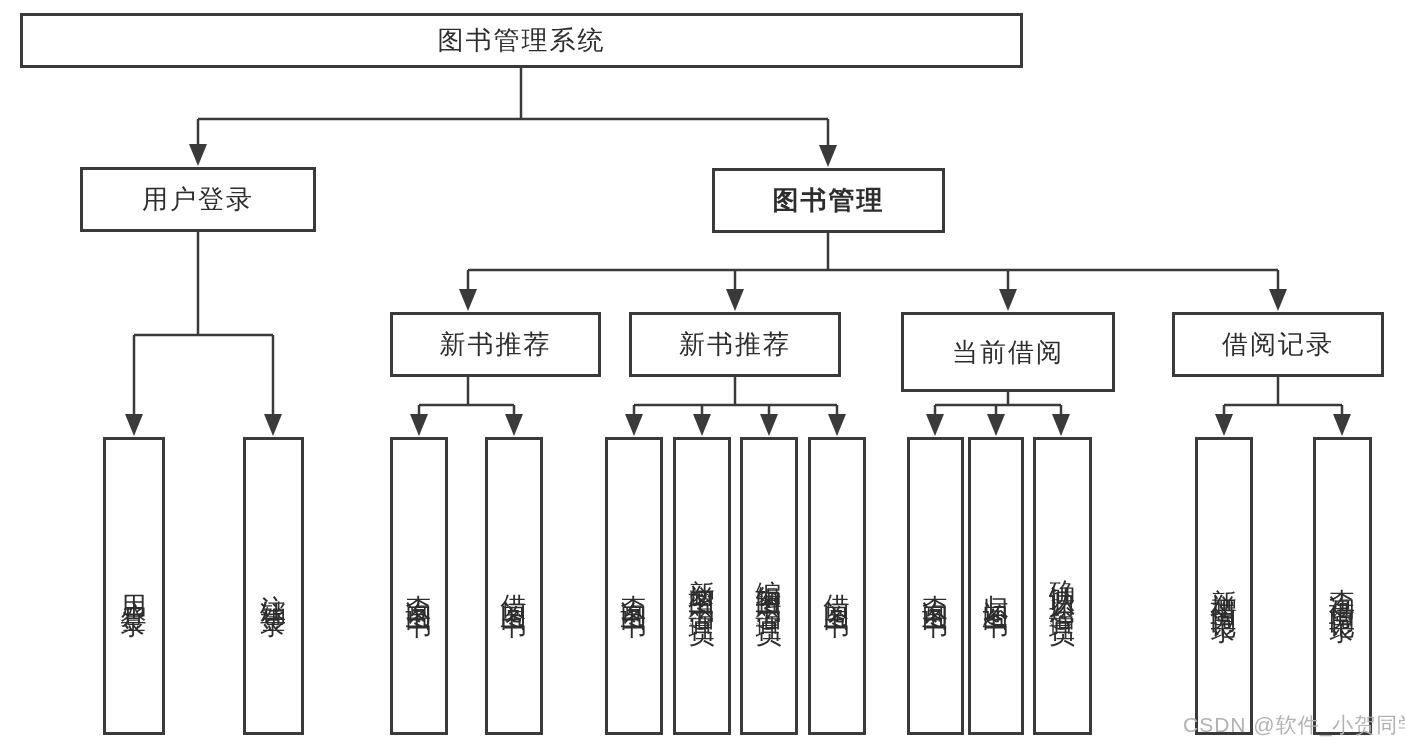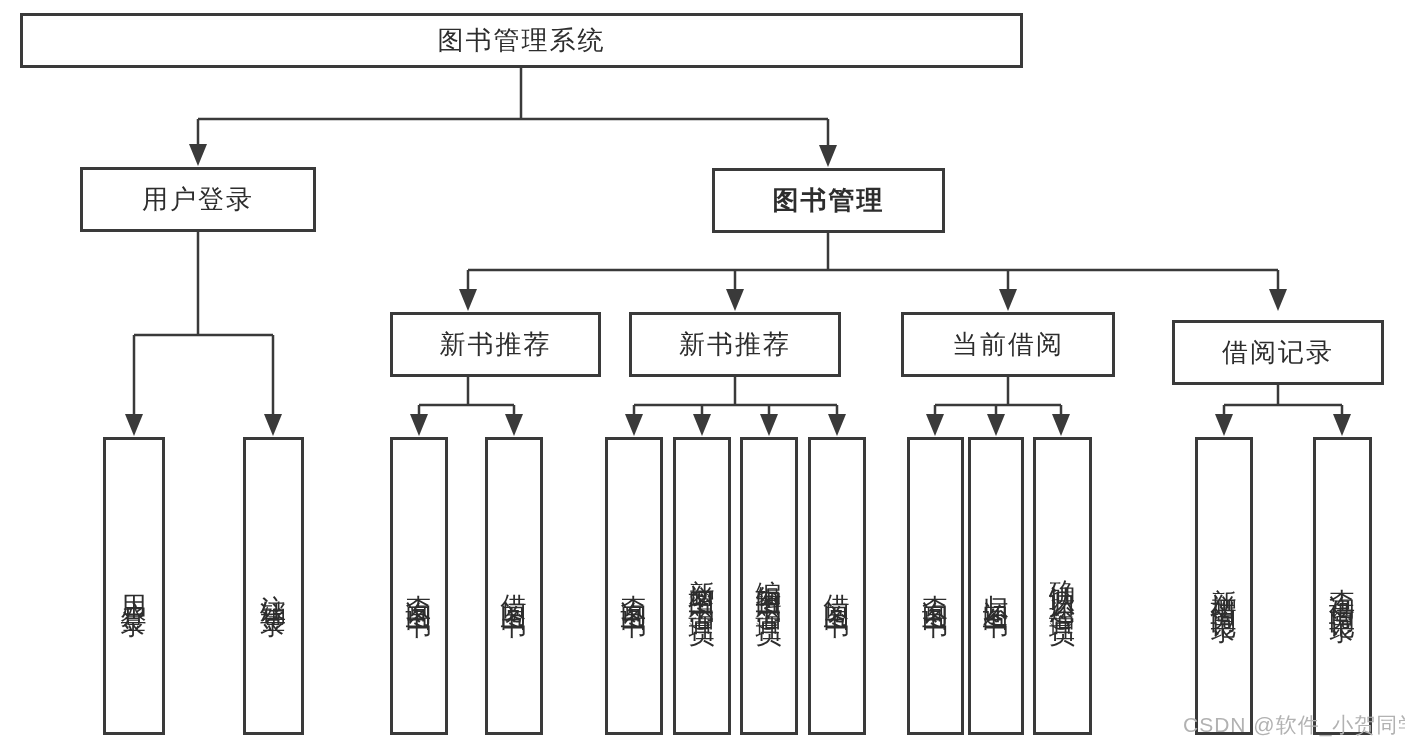--- a/index.html
+++ b/index.html
@@ -122,24 +122,24 @@
   <div class="box" style="left:712px;top:168px;width:233px;height:65px;font-weight:bold;">
     <span>图书管理</span>
   </div>
 
   <div class="box" style="left:362px;top:312px;width:211px;height:65px;margin-left:28px;">
     <span>新书推荐</span>
   </div>
   <div class="box" style="left:629px;top:312px;width:212px;height:65px;">
     <span>新书推荐</span>
   </div>
-  <div class="box" style="left:901px;top:312px;width:214px;height:65px;">
+  <div class="box" style="left:901px;top:312px;width:214px;height:80px;">
     <span>当前借阅</span>
   </div>
-  <div class="box" style="left:1172px;top:312px;width:212px;height:65px;margin-top:8px;">
+  <div class="box" style="left:1172px;top:312px;width:212px;height:65px;">
     <span>借阅记录</span>
   </div>
 
   <div class="box leaf" style="left:103px;top:437px;width:62px;height:298px;">
     <span>用户登录</span>
   </div>
   <div class="box leaf" style="left:243px;top:437px;width:61px;height:298px;">
     <span>注销登录</span>
   </div>
 

